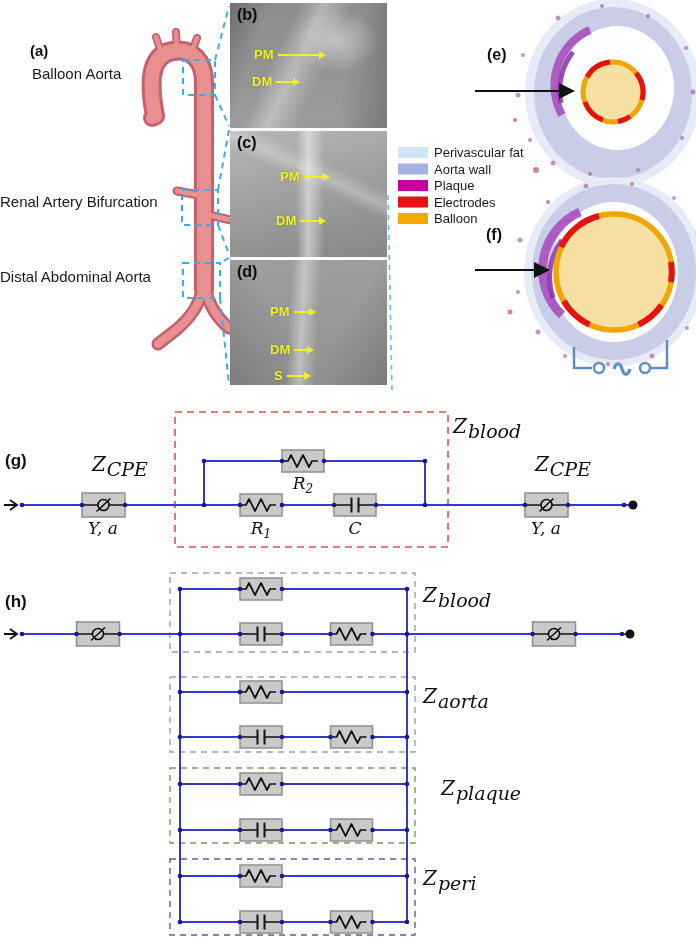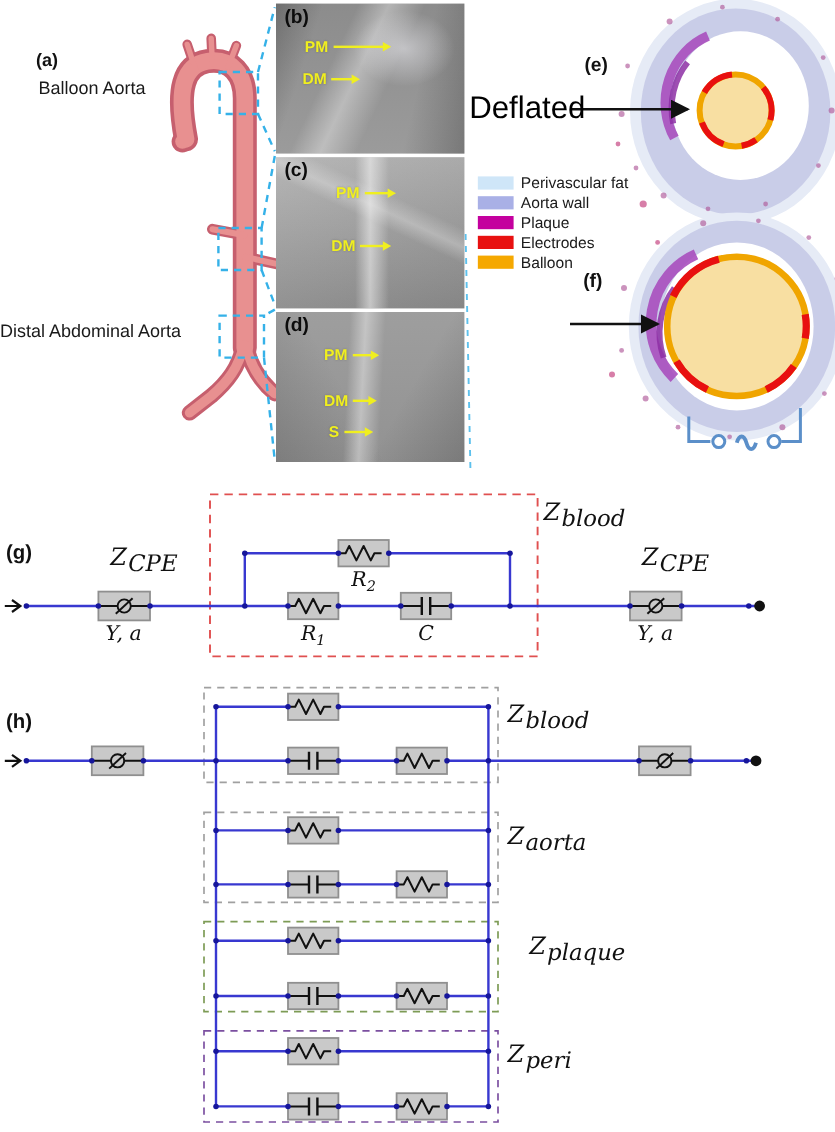--- a/index.html
+++ b/index.html
@@ -22,21 +22,21 @@
     linear-gradient(25deg, rgba(255,255,255,0) 55%, rgba(255,255,255,.28) 62%, rgba(255,255,255,0) 70%),
     linear-gradient(160deg, rgba(255,255,255,.2), rgba(0,0,0,.12)),
     linear-gradient(180deg,#a4a4a4,#989898);}
   #xp-d{top:260px;height:125px;background:
     linear-gradient(93deg, rgba(255,255,255,0) 38%, rgba(255,255,255,.4) 46%, rgba(255,255,255,0) 56%),
     linear-gradient(60deg, rgba(50,50,50,.22), rgba(50,50,50,0) 40%),
     linear-gradient(300deg, rgba(50,50,50,.25), rgba(50,50,50,0) 35%),
     linear-gradient(180deg,#9e9e9e,#929292);}
   .xp .pl{position:absolute;left:7px;top:3px;font-weight:bold;font-size:16px;color:#0c0c0c;}
   .xm{position:absolute;color:#f0ef1f;font-weight:bold;font-size:13px;
-      display:flex;align-items:center;gap:4px;text-shadow:0 0 2px rgba(0,0,0,.25);}
+      display:flex;align-items:center;gap:4px;text-shadow:0 0 2px rgba(0,0,0,.25);margin-top:16px;}
   .arr{display:inline-block;height:2px;background:#f0ef1f;position:relative;}
   .arr::after{content:"";position:absolute;right:-6px;top:-3px;
       border-left:7px solid #f0ef1f;border-top:4px solid transparent;border-bottom:4px solid transparent;}
   
   .mz{position:absolute;font-family:"DejaVu Serif",serif;font-style:italic;font-size:20px;color:#111;}
   .mz sub{font-size:19px;margin-left:1px;}
   .ms{position:absolute;font-family:"DejaVu Serif",serif;font-style:italic;font-size:17px;color:#111;text-align:center;}
   .ms sub{font-size:12px;}
   .ctr{text-align:right;}
   .legtext{font-size:13px;fill:#1a1a1a;font-family:"Liberation Sans",sans-serif;}
@@ -65,20 +65,21 @@
       <rect x="183" y="60" width="32" height="35"></rect>
       <rect x="182" y="190" width="36" height="35"></rect>
       <rect x="183" y="263" width="37" height="35"></rect>
       <path d="M215,60 L229,6 M215,95 L229,126"></path>
       <path d="M229,130 L218,190 M218,225 L229,254"></path>
       <path d="M229,258 L220,263 M220,298 L229,384"></path>
     </g>
   </svg>
   <div class="abs plabel" style="left:30px;top:42px;font-size:15px;">(a)</div>
   <div class="abs anat" style="left:32px;top:65px;">Balloon Aorta</div>
+  <div class="abs anat" style="left:0px;top:193px;">Renal Artery Bifurcation</div>
   <div class="abs anat" style="left:0px;top:268px;">Distal Abdominal Aorta</div>
 
   <svg class="abs" style="left:384px;top:195px" width="14" height="195" viewBox="0 0 14 195">
     <path d="M4,0 L8,195" stroke="#35b1e8" stroke-width="1.6" stroke-dasharray="5 5" fill="none" opacity="0.8"></path>
   </svg>
 
   <div class="xp" id="xp-b">
     <div class="pl">(b)</div>
     <div class="xm" style="left:24px;top:28px;">
       <span>PM</span>
@@ -192,21 +193,20 @@
 
       <g stroke="#5b8fc9" stroke-width="2.5" fill="none">
         <path d="M184,347 L184,368 L202,368 M277,340 L277,368 L261,368"></path>
         <circle cx="209" cy="368" r="5" fill="#fff"></circle>
         <circle cx="255" cy="368" r="5" fill="#fff"></circle>
         <path d="M224,369 c2,-7 6,-7 8,0 c2,7 6,7 8,0" stroke-width="3.2"></path>
       </g>
     </g>
   </svg>
   <div class="abs plabel" style="left:487px;top:46px;">(e)</div>
-  <div class="abs big" style="left:391px;top:74px;">Deflated</div>
   <div class="abs plabel" style="left:486px;top:226px;">(f)</div>
 
   <svg class="abs" style="left:398px;top:143px" width="160" height="84" viewBox="0 0 160 84">
     <g>
       <rect x="0" y="4" width="30" height="11" fill="#cfe6f8"></rect>
       <text x="36" y="14" class="legtext">Perivascular fat</text>
     </g>
     <g>
       <rect x="0" y="20.5" width="30" height="11" fill="#a9b0e6"></rect>
       <text x="36" y="30.5" class="legtext">Aorta wall</text>

